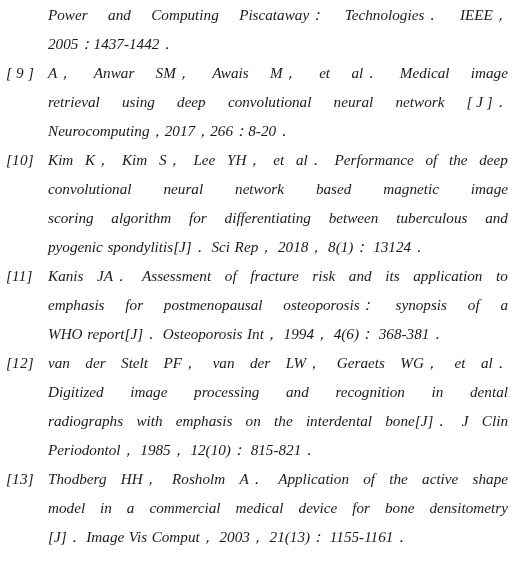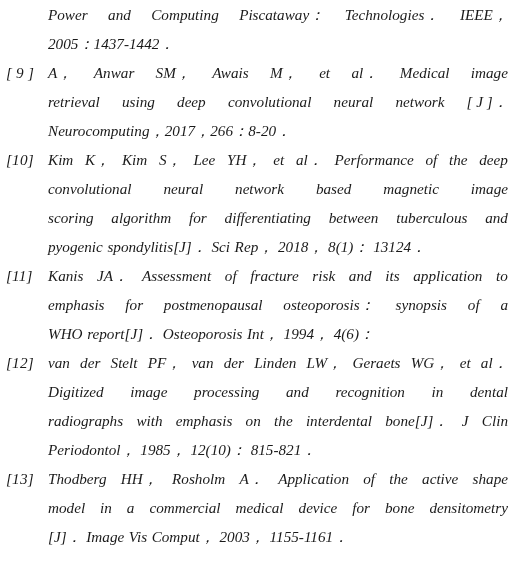--- a/index.html
+++ b/index.html
@@ -109,33 +109,33 @@
         <div class="ref-line justify"><span class="w">convolutional</span><span class="w">neural</span><span class="w">network</span><span class="w">based</span><span class="w">magnetic</span><span class="w">image</span></div>
         <div class="ref-line justify"><span class="w">scoring</span><span class="w">algorithm</span><span class="w">for</span><span class="w">differentiating</span><span class="w">between</span><span class="w">tuberculous</span><span class="w">and</span></div>
         <div class="ref-line flush"><span class="w">pyogenic</span><span class="w">spondylitis[J]．</span><span class="w">Sci</span><span class="w">Rep，</span><span class="w">2018，</span><span class="w">8(1)：</span><span class="w">13124．</span></div>
       </div>
     </div>
     <div class="ref-entry">
       <div class="ref-marker">[11]</div>
       <div class="ref-body">
         <div class="ref-line justify"><span class="w">Kanis</span><span class="w">JA．</span><span class="w">Assessment</span><span class="w">of</span><span class="w">fracture</span><span class="w">risk</span><span class="w">and</span><span class="w">its</span><span class="w">application</span><span class="w">to</span></div>
         <div class="ref-line justify"><span class="w">emphasis</span><span class="w">for</span><span class="w">postmenopausal</span><span class="w">osteoporosis：</span><span class="w">synopsis</span><span class="w">of</span><span class="w">a</span></div>
-        <div class="ref-line flush"><span class="w">WHO</span><span class="w">report[J]．</span><span class="w">Osteoporosis</span><span class="w">Int，</span><span class="w">1994，</span><span class="w">4(6)：</span></div>
+        <div class="ref-line flush"><span class="w">WHO</span><span class="w">report[J]．</span><span class="w">Osteoporosis</span><span class="w">Int，</span><span class="w">1994，</span><span class="w">4(6)：</span><span class="w">368-381．</span></div>
       </div>
     </div>
     <div class="ref-entry">
       <div class="ref-marker">[12]</div>
       <div class="ref-body">
-        <div class="ref-line justify"><span class="w">van</span><span class="w">der</span><span class="w">Stelt</span><span class="w">PF，</span><span class="w">van</span><span class="w">der</span><span class="w">Linden</span><span class="w">LW，</span><span class="w">Geraets</span><span class="w">WG，</span><span class="w">et</span><span class="w">al．</span></div>
+        <div class="ref-line justify"><span class="w">van</span><span class="w">der</span><span class="w">Stelt</span><span class="w">PF，</span><span class="w">van</span><span class="w">der</span><span class="w">LW，</span><span class="w">Geraets</span><span class="w">WG，</span><span class="w">et</span><span class="w">al．</span></div>
         <div class="ref-line justify"><span class="w">Digitized</span><span class="w">image</span><span class="w">processing</span><span class="w">and</span><span class="w">recognition</span><span class="w">in</span><span class="w">dental</span></div>
         <div class="ref-line justify"><span class="w">radiographs</span><span class="w">with</span><span class="w">emphasis</span><span class="w">on</span><span class="w">the</span><span class="w">interdental</span><span class="w">bone[J]．</span><span class="w">J</span><span class="w">Clin</span></div>
         <div class="ref-line flush"><span class="w">Periodontol，</span><span class="w">1985，</span><span class="w">12(10)：</span><span class="w">815-821．</span></div>
       </div>
     </div>
     <div class="ref-entry">
       <div class="ref-marker">[13]</div>
       <div class="ref-body">
         <div class="ref-line justify"><span class="w">Thodberg</span><span class="w">HH，</span><span class="w">Rosholm</span><span class="w">A．</span><span class="w">Application</span><span class="w">of</span><span class="w">the</span><span class="w">active</span><span class="w">shape</span></div>
         <div class="ref-line justify"><span class="w">model</span><span class="w">in</span><span class="w">a</span><span class="w">commercial</span><span class="w">medical</span><span class="w">device</span><span class="w">for</span><span class="w">bone</span><span class="w">densitometry</span></div>
-        <div class="ref-line flush"><span class="w">[J]．</span><span class="w">Image</span><span class="w">Vis</span><span class="w">Comput，</span><span class="w">2003，</span><span class="w">1155-1161．</span></div>
+        <div class="ref-line flush"><span class="w">[J]．</span><span class="w">Image</span><span class="w">Vis</span><span class="w">Comput，</span><span class="w">2003，</span><span class="w">21(13)：</span><span class="w">1155-1161．</span></div>
       </div>
     </div>
   </div>
 
 </body></html>

